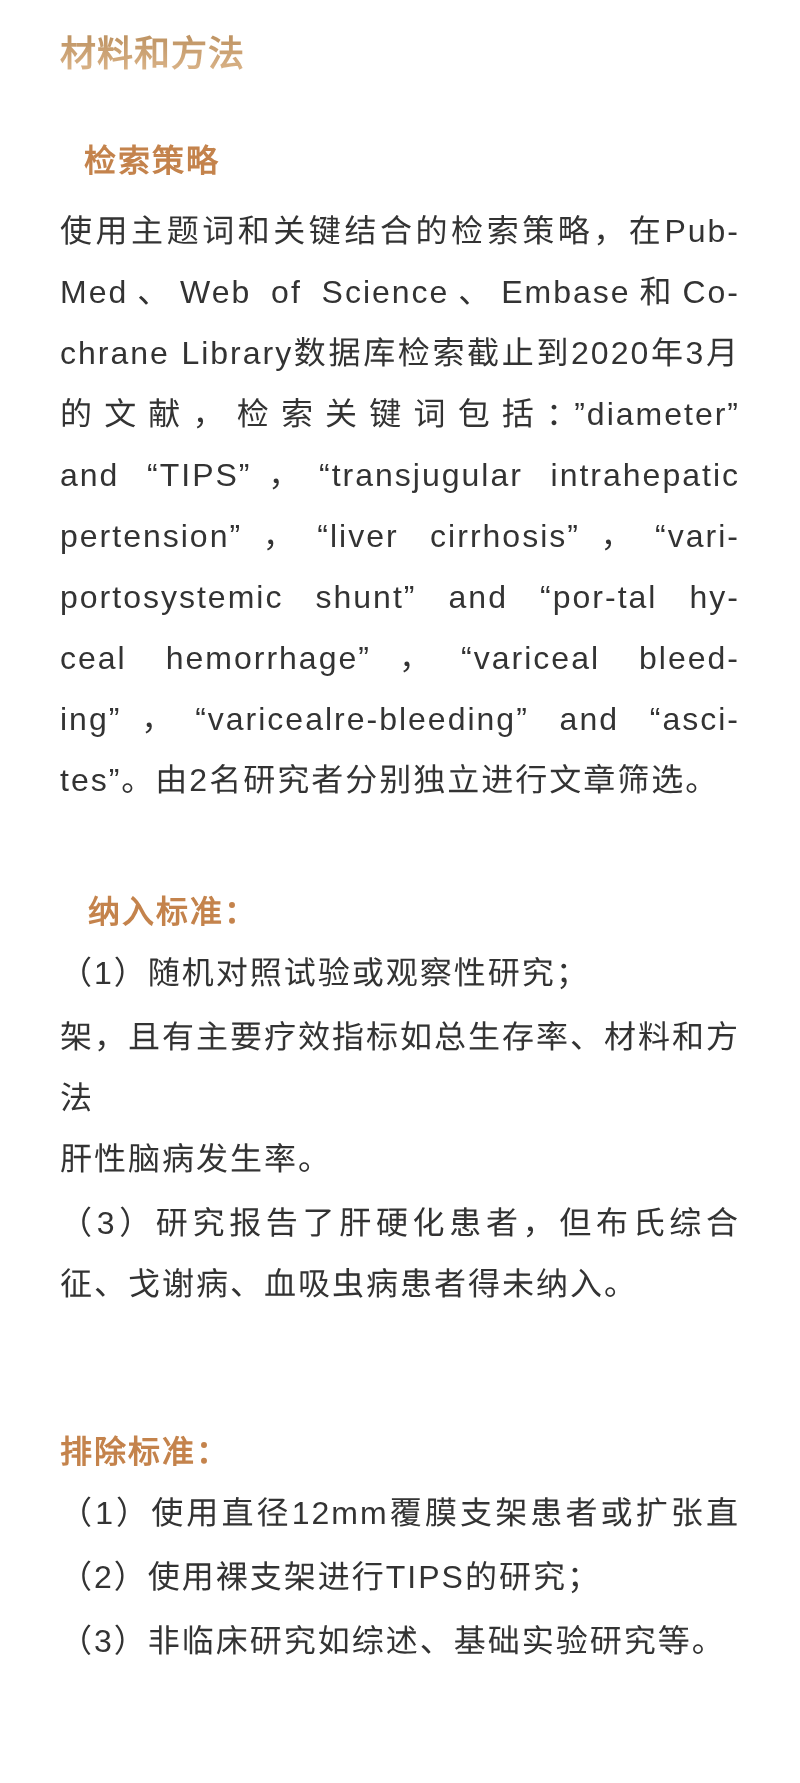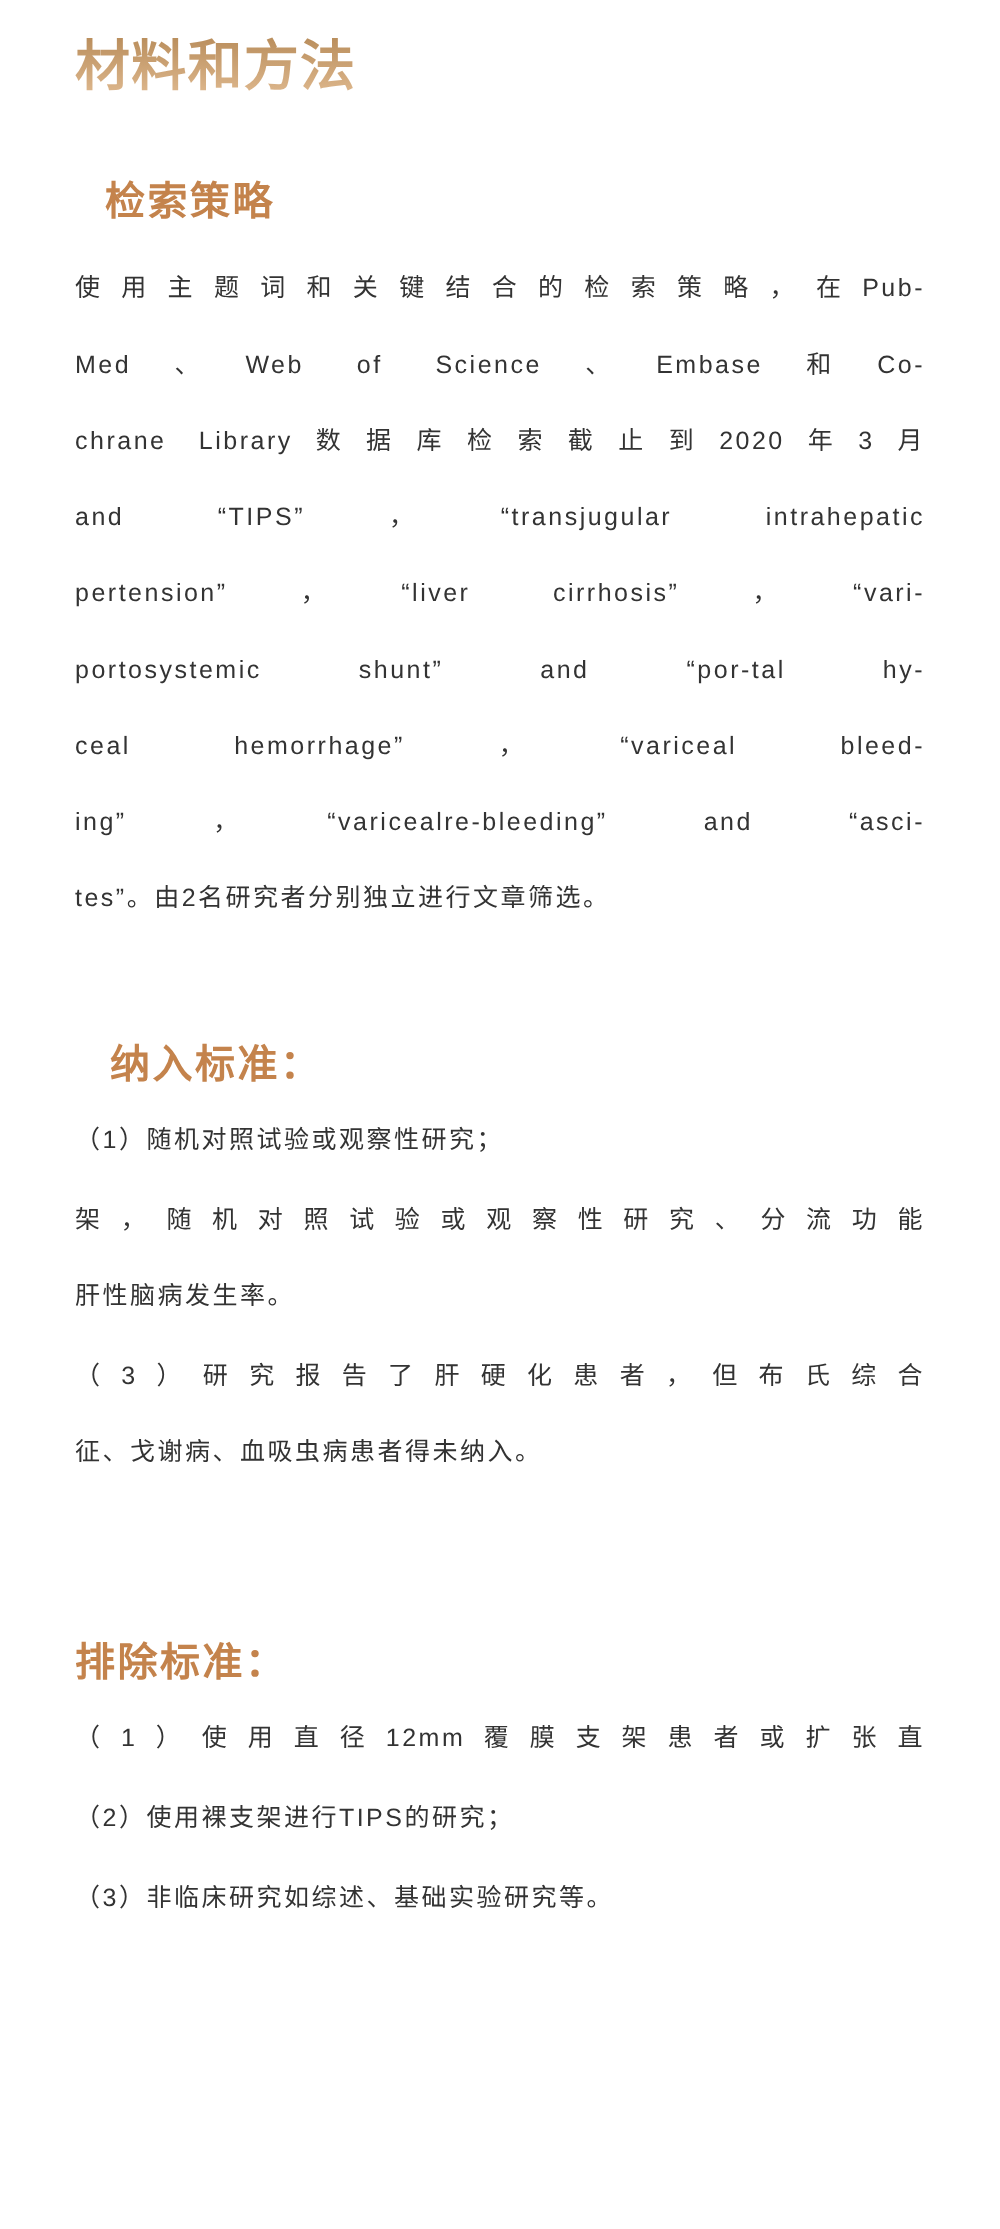--- a/index.html
+++ b/index.html
@@ -13,21 +13,21 @@
     background: var(--bg, #ffffff);
     font-family: "Liberation Sans", "DejaVu Sans", sans-serif;
     overflow: hidden;
   }
 
   
   .doc-title {
     margin: 0;
     padding-top: 30px;
     font-family: "Liberation Serif", "DejaVu Serif", serif;
-    font-size: 44px;
+    font-size: 36px;
     line-height: 48px;
     font-weight: 700;
     letter-spacing: 1px;
     color: var(--title-top, #A3743E);
   }
   @supports ((-webkit-background-clip: text) or (background-clip: text)) {
     .doc-title {
       background: linear-gradient(180deg, var(--title-top, #A3743E) 0%, var(--title-bottom, #DFB98F) 100%);
       -webkit-background-clip: text;
       background-clip: text;
@@ -49,21 +49,21 @@
   #sec-exclusion .sec-head { margin-top: 114px; }
 
   
   .para, .items { margin: 0; }
   #sec-search .para { margin-top: 17px; }
   .items { margin-top: 8px; }
   .item { margin: 0; }
   .item + .item { margin-top: 3px; }
 
   .ln {
-    font-size: 20px;
+    font-size: 32px;
     line-height: 61px;
     font-weight: 300;
     letter-spacing: 2px;
     color: var(--body, #333333);
     white-space: nowrap-off; 
     text-align: justify;
   }
   
   .ln.fill {
     text-align-last: justify;
@@ -82,37 +82,38 @@
 <div class="page">
 
   <h1 class="doc-title">材料和方法</h1>
 
   <section id="sec-search">
     <h2 class="sec-head">检索策略</h2>
     <div class="para">
       <div class="ln fill">使用主题词和关键结合的检索策略，在Pub-</div>
       <div class="ln fill">Med、Web of Science、Embase和Co-</div>
       <div class="ln fill">chrane Library数据库检索截止到2020年3月</div>
+      <div class="ln fill">的文献，检索关键词包括：”diameter”</div>
       <div class="ln fill">and “TIPS”，“transjugular intrahepatic</div>
       <div class="ln fill">pertension”，“liver cirrhosis”，“vari-</div>
       <div class="ln fill">portosystemic shunt” and “por-tal hy-</div>
       <div class="ln fill">ceal hemorrhage”，“variceal bleed-</div>
       <div class="ln fill">ing”，“varicealre-bleeding” and “asci-</div>
       <div class="ln last">tes”。由2名研究者分别独立进行文章筛选。</div>
     </div>
   </section>
 
   <section id="sec-inclusion">
     <h2 class="sec-head">纳入标准：</h2>
     <div class="items">
       <div class="item">
         <div class="ln last">（1）随机对照试验或观察性研究；</div>
       </div>
       <div class="item">
-        <div class="ln fill">架，随机对照试验或观察性研究、分流功能</div>
+        <div class="ln fill">架，且有主要疗效指标如总生存率、材料和方法</div>
         <div class="ln last">肝性脑病发生率。</div>
       </div>
       <div class="item">
         <div class="ln fill">（3）研究报告了肝硬化患者，但布氏综合</div>
         <div class="ln last">征、戈谢病、血吸虫病患者得未纳入。</div>
       </div>
     </div>
   </section>
 
   <section id="sec-exclusion">

